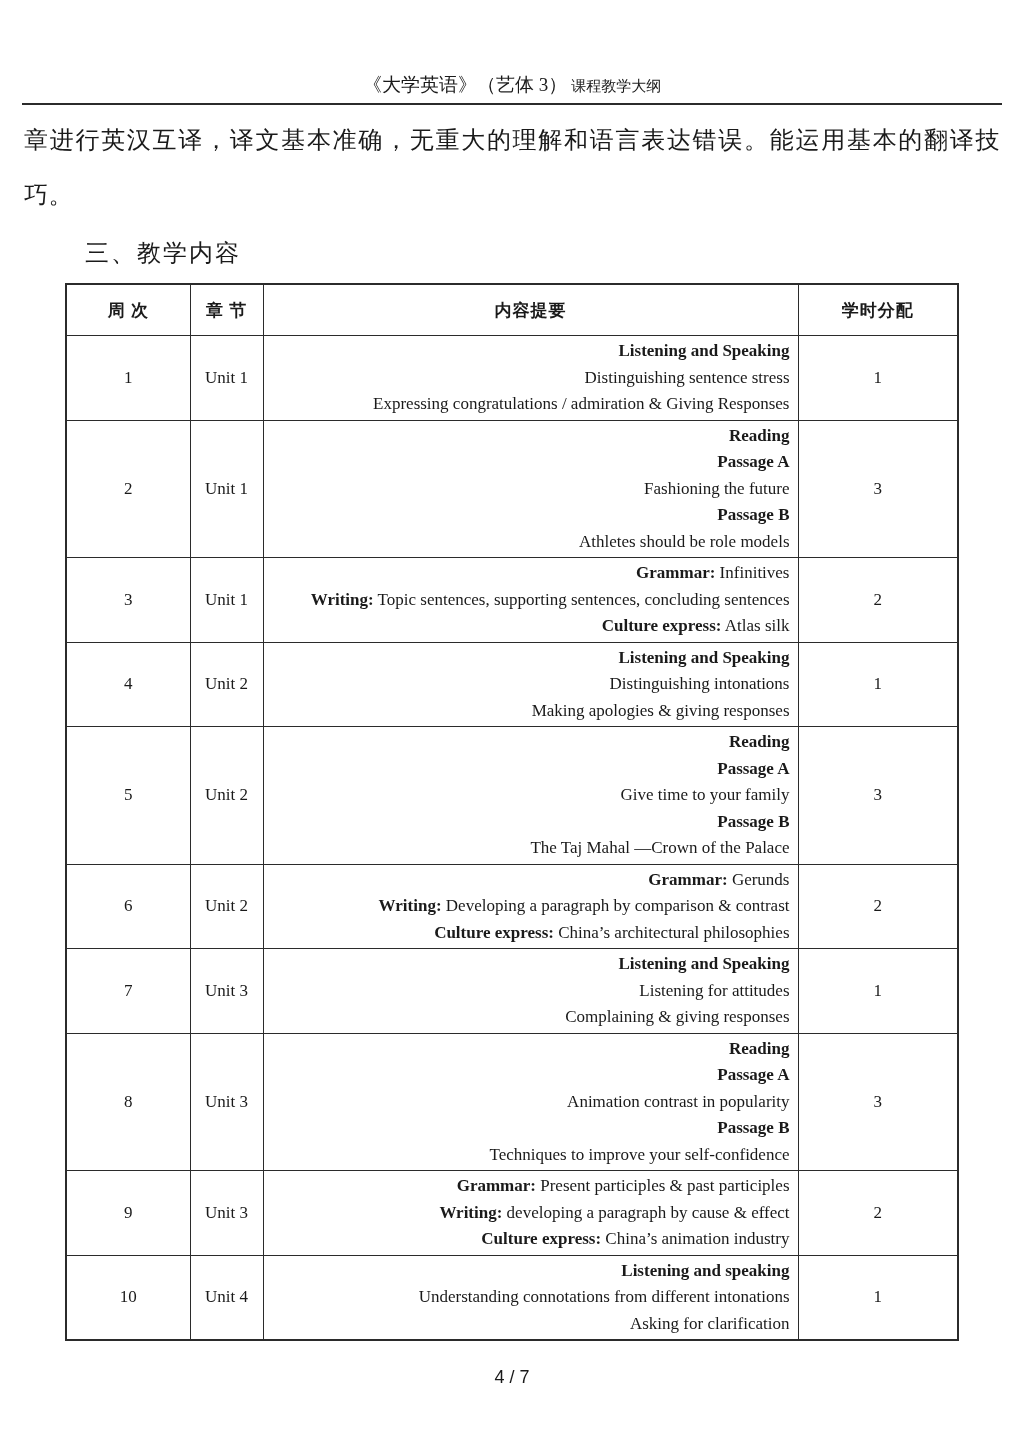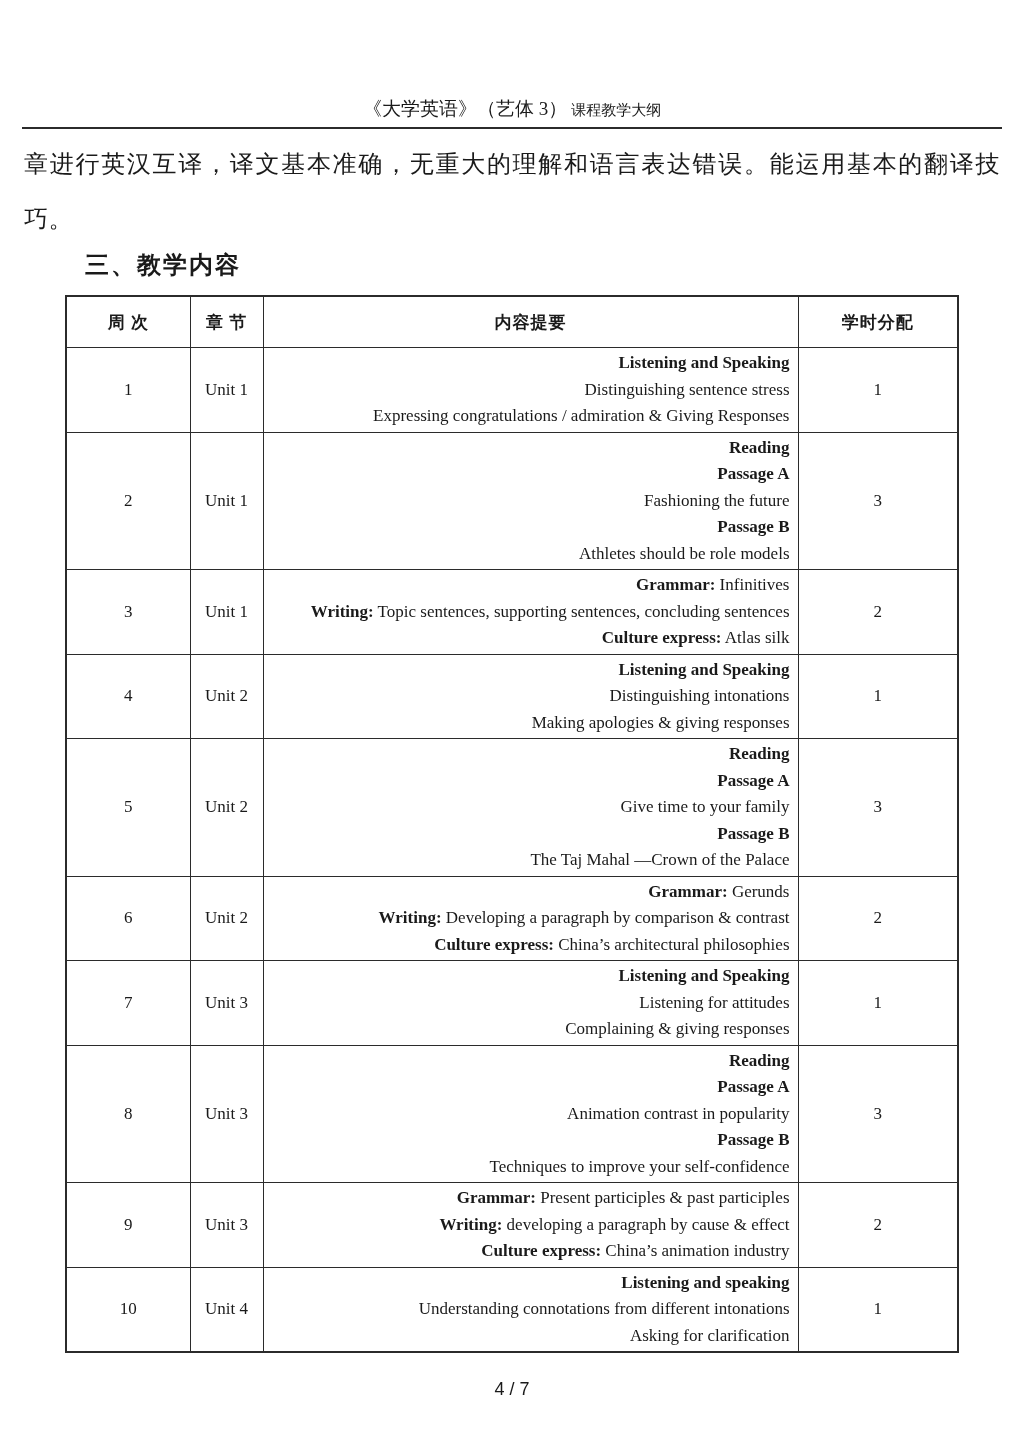--- a/index.html
+++ b/index.html
@@ -7,21 +7,21 @@
     width: 1024px; height: 1447px;
     font-family: "Liberation Serif", "DejaVu Serif", serif;
     color: #1a1a1a;
     position: relative;
     overflow: hidden;
   }
   .page { width: 1024px; height: 1447px; }
 
   
   .doc-header {
-    padding-top: 96px;
+    padding-top: 72px;
     text-align: center;
     line-height: 26px;
     white-space: nowrap;
   }
   .doc-header .title-main {
     font-size: 19px;
     font-family: "Liberation Serif", "DejaVu Serif", serif;
   }
   .doc-header .title-sub {
     font-size: 15px;
@@ -37,23 +37,23 @@
   .intro {
     margin: 8px 24px 0 24px;
     font-size: 24px;
     line-height: 55px;
     text-align: justify;
     letter-spacing: 0.5px;
   }
 
   
   .section-heading {
-    margin: 2px 0 0 85px;
+    margin: 14px 0 0 85px;
     font-size: 24px;
-    font-weight: bold;
+    font-weight: normal;
     font-family: "Liberation Sans", "DejaVu Sans", sans-serif;
     letter-spacing: 2px;
   }
 
   
   table.schedule {
     margin: 14px 0 8px 65px;
     width: 892px;
     border-collapse: collapse;
     table-layout: fixed;

